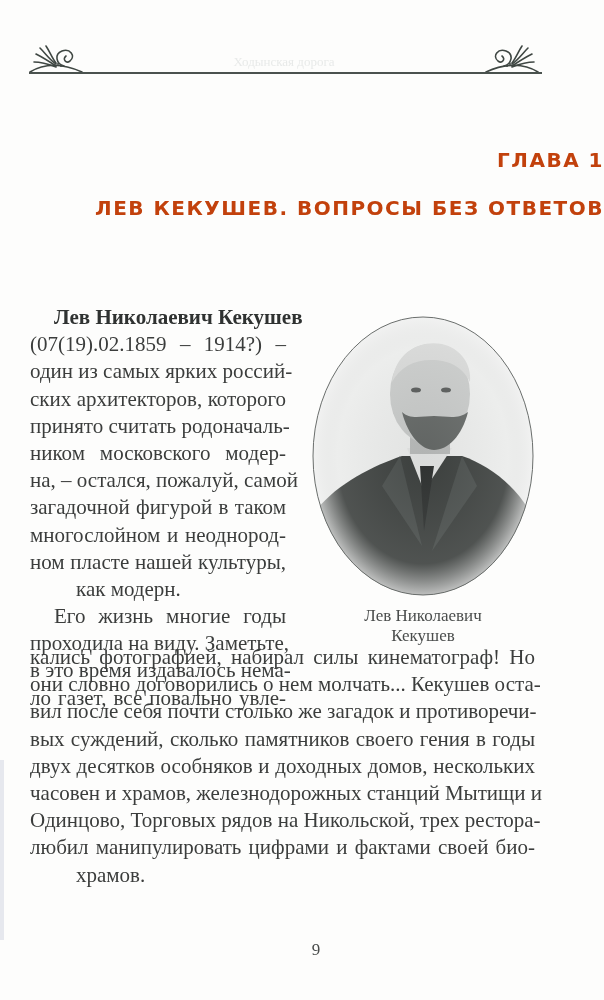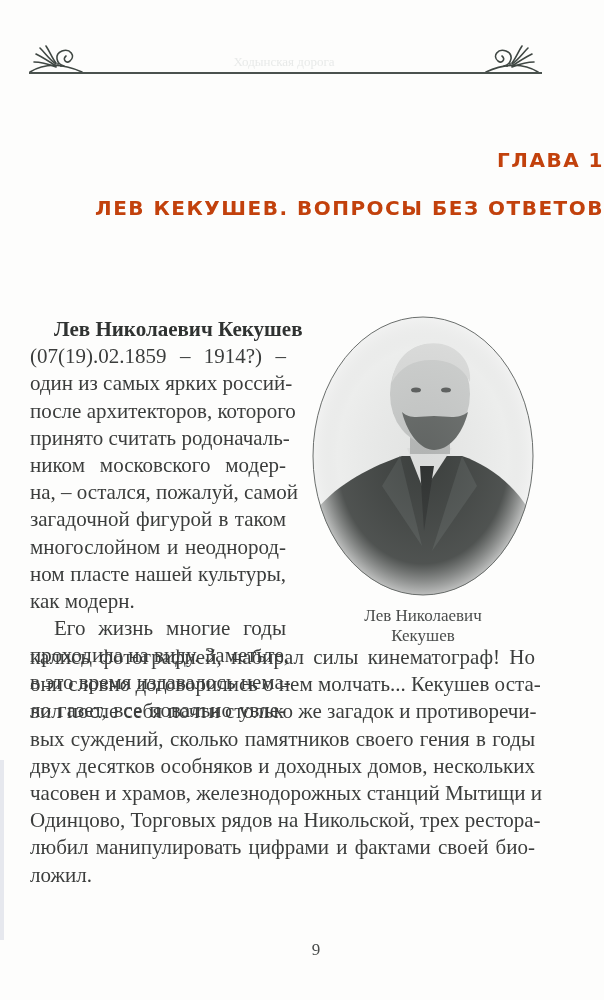--- a/index.html
+++ b/index.html
@@ -90,31 +90,32 @@
   }
   .text .line {
     display: block;
     white-space: nowrap;
     text-align: justify;
     text-align-last: justify;
     height: 27.2px;
   }
   .text .line.last {
     text-align-last: left;
+    margin-left: 46px;
   }
   .text .indent {
     padding-left: 24px;
   }
   .text b {
     font-weight: bold;
     color: #2f3231;
   }
   .col-narrow {
     left: 30px;
-    top: 316px;
+    top: 304px;
     width: 256px;
   }
   .col-wide {
     left: 30px;
     top: 644px;
     width: 505px;
   }
 
   
   .portrait {
@@ -185,21 +186,21 @@
 
 <div class="chapter-heading">
   <span class="chapter-number" style="text-transform:uppercase">Глава 1</span>
   <span class="chapter-title" style="text-transform:uppercase">Лев Кекушев. Вопросы без ответов</span>
 </div>
 
 <div class="text col-narrow">
   <span class="line indent"><b>Лев Николаевич Кекушев</b></span>
   <span class="line">(07(19).02.1859 – 1914?) –</span>
   <span class="line">один из самых ярких россий-</span>
-  <span class="line">после архитекторов, которого</span>
+  <span class="line">ских архитекторов, которого</span>
   <span class="line">принято считать родоначаль-</span>
   <span class="line">ником московского модер-</span>
   <span class="line">на, – остался, пожалуй, самой</span>
   <span class="line">загадочной фигурой в таком</span>
   <span class="line">многослойном и неоднород-</span>
   <span class="line">ном пласте нашей культуры,</span>
   <span class="line last">как модерн.</span>
   <span class="line indent">Его жизнь многие годы</span>
   <span class="line">проходила на виду. Заметьте,</span>
   <span class="line">в это время издавалось нема-</span>
@@ -252,16 +253,16 @@
 
 <div class="text col-wide">
   <span class="line">кались фотографией, набирал силы кинематограф! Но</span>
   <span class="line">они словно договорились о нем молчать... Кекушев оста-</span>
   <span class="line">вил после себя почти столько же загадок и противоречи-</span>
   <span class="line">вых суждений, сколько памятников своего гения в годы</span>
   <span class="line">двух десятков особняков и доходных домов, нескольких</span>
   <span class="line">часовен и храмов, железнодорожных станций Мытищи и</span>
   <span class="line">Одинцово, Торговых рядов на Никольской, трех рестора-</span>
   <span class="line">любил манипулировать цифрами и фактами своей био-</span>
-  <span class="line last">ложил.</span>
+  <span class="line last">храмов.</span>
 </div>
 
 <div class="page-number">9</div>
 
 </body></html>

